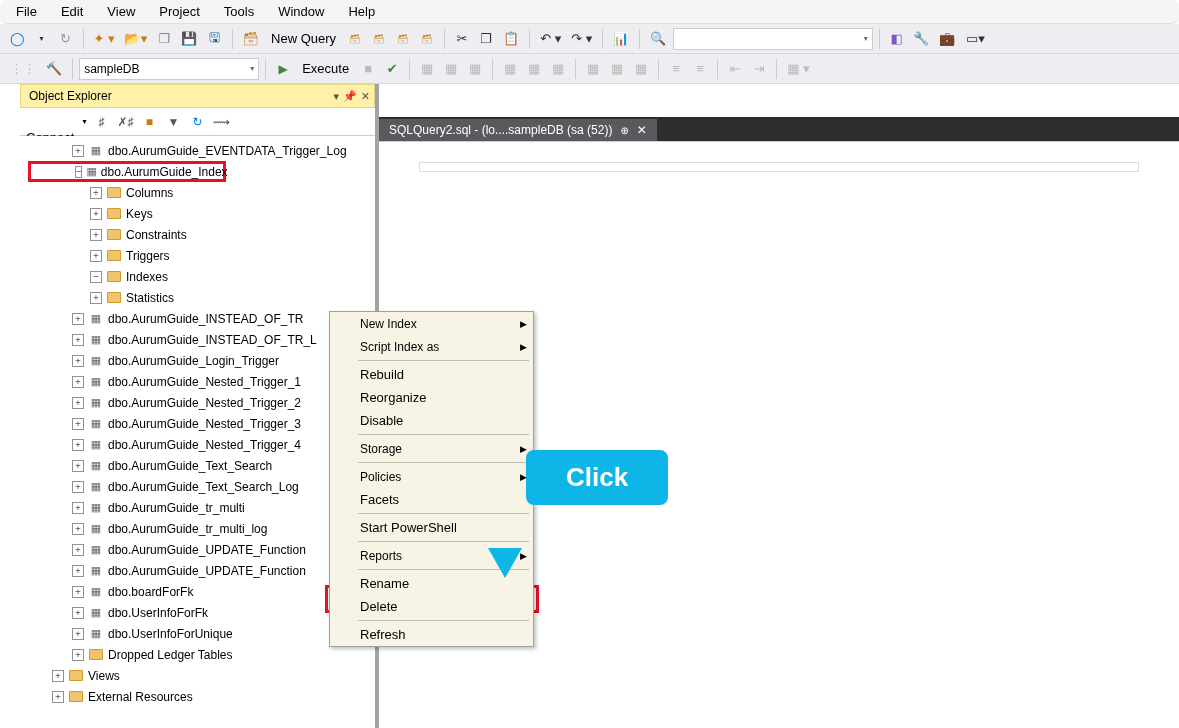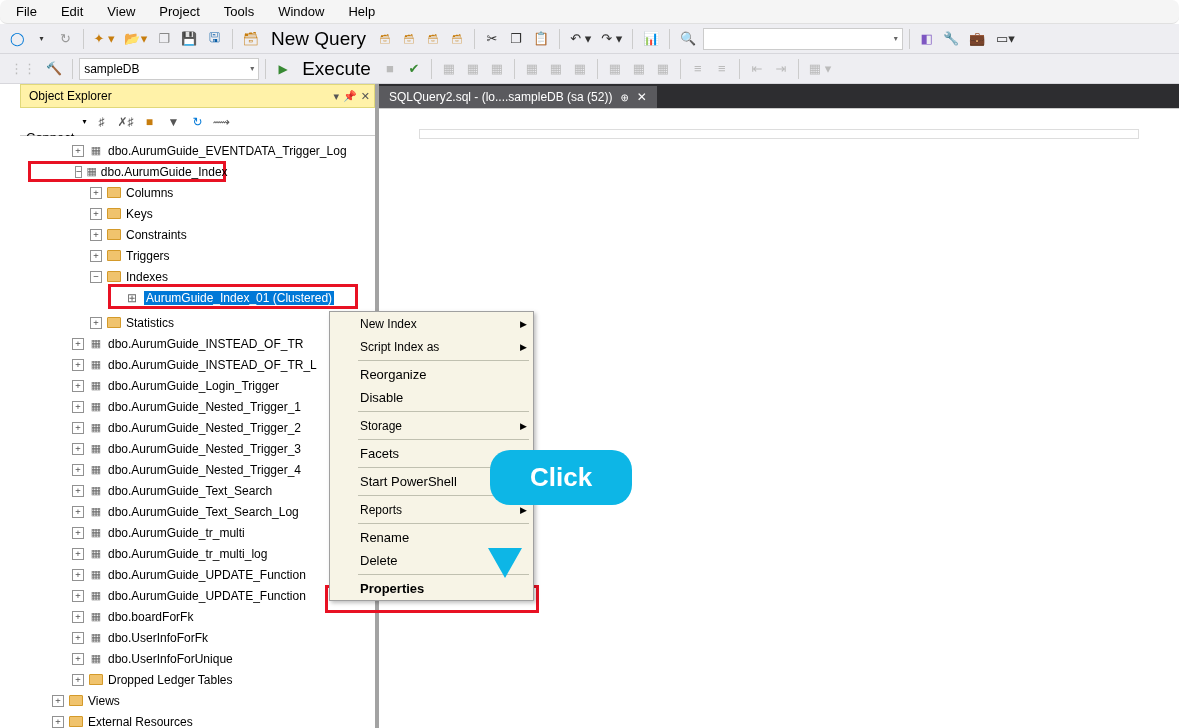--- a/index.html
+++ b/index.html
@@ -6,21 +6,21 @@
 body { background: #fff; width: 1179px; height: 728px; overflow: hidden; position: relative; }
 
 
 .menubar { height: 24px; background: #f5f5f5; display: flex; align-items: center; padding: 0 4px; border-bottom: 1px solid #e0e0e0; border-radius: 7px; }
 .menubar .menu-item { padding: 4px 12px; cursor: pointer; font-size: 13px; }
 
 
 .toolbar { background: #eeeef2; border-bottom: 1px solid #d7d7dc; display: flex; align-items: center; height: 30px; padding: 0 6px; gap: 2px; }
 .toolbar .sep { width: 1px; height: 20px; background: #ccc; margin: 0 4px; }
 .toolbar .tbtn { display: inline-flex; align-items: center; justify-content: center; min-width: 22px; height: 22px; padding: 0 3px; cursor: pointer; border: 1px solid transparent; border-radius: 2px; font-size: 13px; color: #333; }
-.toolbar .lbl { padding: 0 6px; font-size: 19px; }
+.toolbar .lbl { padding: 0 6px; font-size: 13px; }
 .toolbar .combo { height: 22px; border: 1px solid #ccc; background: #fff; min-width: 180px; display: flex; align-items: center; padding: 0 4px; justify-content: space-between; }
 .toolbar .combo .arr { font-size: 8px; color: #666; }
 .toolbar .combo2 { min-width: 200px; }
 .toolbar .play { color: #388a34; font-size: 12px; }
 
 
 .main { display: flex; height: calc(100% - 84px); }
 
 
 .panel-left { width: 390px; display: flex; flex-direction: column; border-right: 4px solid #a3a3a3; padding-left: 20px; }
@@ -41,39 +41,39 @@
 .indent-3 { padding-left: 58px; }
 .indent-4 { padding-left: 76px; }
 .table-icon::before { content: "▦"; color: #6a6a6a; font-size: 11px; }
 .folder-icon { width: 14px; height: 11px; background: #f0c36d; border: 1px solid #d49a2a; border-radius: 1px 1px 0 0; position: relative; }
 .index-icon::before { content: "⊞"; color: #6a6a6a; font-size: 12px; }
 
 .hl-red { border: 3px solid #e81123; }
 .sel { background: #0078d7; color: #fff; padding: 0 2px; }
 
 
-.panel-right { flex: 1; background: #fff; display: flex; flex-direction: column; }
+.panel-right { flex: 1; background: #fff; display: flex; flex-direction: column; margin-top: 33px; }
 .tabbar { background: #2d2d30; height: 24px; display: flex; align-items: flex-end; }
 .tab-active { background: #5a5a5e; color: #fff; height: 22px; display: flex; align-items: center; padding: 0 10px; font-size: 12px; gap: 8px; }
 .tab-active .pin { font-size: 10px; cursor: pointer; }
 .tab-active .close { font-size: 12px; cursor: pointer; }
 .editor { flex: 1; background: #fff; border-top: 1px solid #ccc; padding: 20px 40px; position: relative; }
 .editor-inner { border: 1px solid #ddd; height: 10px; width: 720px; background: #fff; }
 
 
 .ctx { position: absolute; width: 205px; background: #f7f4e6; border: 1px solid #a0a0a0; box-shadow: 2px 2px 4px rgba(0,0,0,.25); z-index: 100; }
 .ctx-item { height: 23px; display: flex; align-items: center; padding: 0 24px 0 30px; font-size: 13px; cursor: pointer; position: relative; }
 .ctx-item .sub { position: absolute; right: 6px; font-size: 9px; }
 .ctx-item.disabled { color: #9a9a9a; cursor: default; }
 .ctx-item.bold { font-weight: bold; }
 .ctx-sep { height: 1px; background: #c0c0b0; margin: 2px 4px 2px 28px; }
 .ctx-hl { position: absolute; border: 3px solid #e81123; pointer-events: none; }
 
 
-.callout { position: absolute; background: #0db6e6; color: #fff; font-weight: bold; font-size: 26px; padding: 12px 40px; border-radius: 20px; z-index: 200; }
+.callout { position: absolute; background: #0db6e6; color: #fff; font-weight: bold; font-size: 26px; padding: 12px 40px; border-radius: 8px; z-index: 200; margin-left: 36px; }
 .arrow { position: absolute; z-index: 199; }
 .arrow svg { display: block; }
 </style>
 </head>
 <body>
 
 <div class="menubar">
   <div class="menu-item">File</div>
   <div class="menu-item">Edit</div>
   <div class="menu-item">View</div>
@@ -220,28 +220,20 @@
           <span>Triggers</span>
         </div>
       <div class="tree-row indent-3">
           <span class="exp">−</span>
           <span class="icon">
             <span class="folder-icon"></span>
           </span>
           <span>Indexes</span>
         </div>
 
-      <div style="position:relative;height:25px">
-        <div class="hl-red" style="position:absolute;left:76px;top:-3px;width:250px;height:25px"></div>
-        <div class="tree-row indent-4" style="position:relative">
-            <span class="exp" style="visibility:hidden">+</span>
-            <span class="icon index-icon"></span>
-            <span class="sel">AurumGuide_Index_01 (Clustered)</span>
-          </div>
-      </div>
 
       <div class="tree-row indent-3">
           <span class="exp">+</span>
           <span class="icon">
             <span class="folder-icon"></span>
           </span>
           <span>Statistics</span>
         </div>
 
       <div class="tree-row indent-2">
@@ -365,41 +357,46 @@
 <div class="ctx" style="left:329px;top:311px">
   <div class="ctx-item">
       <span>New Index</span>
       <span class="sub">▶</span>
     </div>
   <div class="ctx-item">
       <span>Script Index as</span>
       <span class="sub">▶</span>
     </div>
   <div class="ctx-sep"></div>
+  <div class="ctx-item">Rebuild</div>
   <div class="ctx-item">Reorganize</div>
   <div class="ctx-item">Disable</div>
   <div class="ctx-sep"></div>
   <div class="ctx-item">
       <span>Storage</span>
       <span class="sub">▶</span>
     </div>
   <div class="ctx-sep"></div>
+  <div class="ctx-item">
+      <span>Policies</span>
+      <span class="sub">▶</span>
+    </div>
   <div class="ctx-item">Facets</div>
   <div class="ctx-sep"></div>
   <div class="ctx-item">Start PowerShell</div>
   <div class="ctx-sep"></div>
   <div class="ctx-item">
       <span>Reports</span>
       <span class="sub">▶</span>
     </div>
   <div class="ctx-sep"></div>
   <div class="ctx-item">Rename</div>
   <div class="ctx-item">Delete</div>
   <div class="ctx-sep"></div>
-  <div class="ctx-item bold">Properties</div>
+  <div class="ctx-item">Refresh</div>
 </div>
 
 <div class="ctx-hl" style="left:325px;top:585px;width:214px;height:28px"></div>
 
 <div class="callout" style="left:490px;top:450px">Click</div>
 <div class="arrow" style="left:480px;top:503px">
   <svg width="50" height="80">
       <path d="M25 0 L25 45 L8 45 L25 75 L42 45 L25 45 Z" fill="#0db6e6"></path>
     </svg>
 </div>

